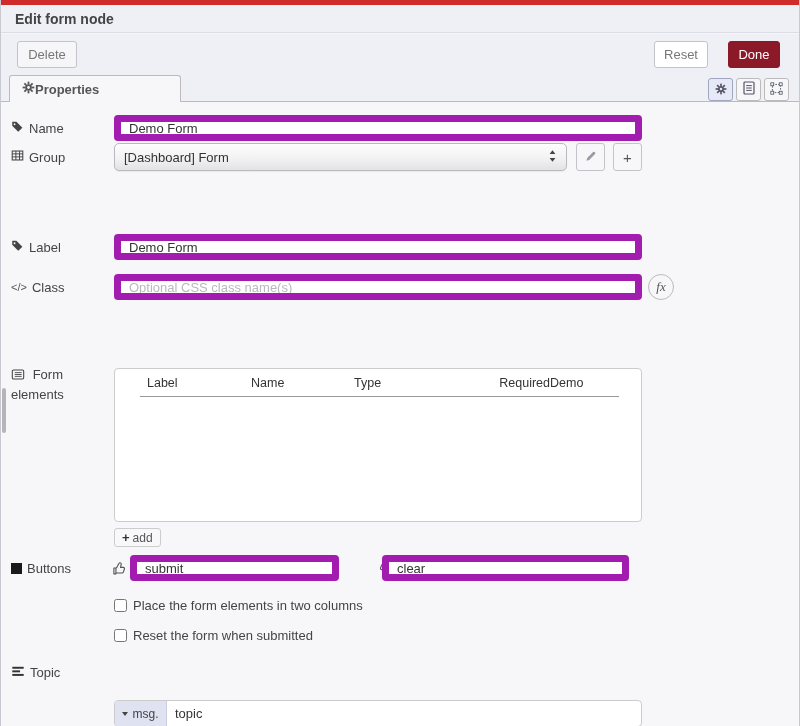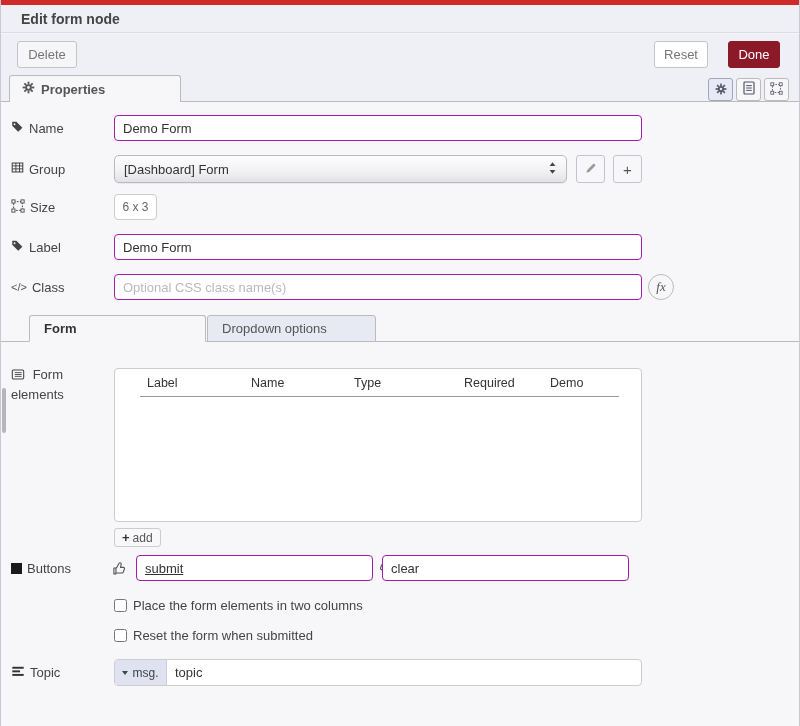--- a/index.html
+++ b/index.html
@@ -11,66 +11,66 @@
   #dialog {
     position:relative; width:800px; height:726px;
     background:#f7f7fa; overflow:hidden;
     border-left:1px solid #c9c9d2; border-right:1px solid #c9c9d2;
   }
   
   .top-red { position:absolute; top:0; left:0; right:0; height:5px; background:#d02b2b; }
   .title-bar {
     position:absolute; top:5px; left:0; right:0; height:28px;
     background:#eef0f5; border-bottom:1px solid #dcdce4;
-    display:flex; align-items:center; padding-left:20px;
+    display:flex; align-items:center; padding-left:14px;
     font-size:14px; font-weight:bold; color:#444;
   }
   .toolbar { position:absolute; top:34px; left:0; right:0; height:41px; background:#eef0f5; }
   .btn {
     position:absolute; top:7px; height:27px; border:1px solid #c3c3cb; border-radius:3px;
     background:#fff; color:#777; font-size:13px; font-family:inherit;
     display:flex; align-items:center; justify-content:center; cursor:pointer;
   }
   .btn-delete { left:16px; width:60px; background:#f6f6f9; }
   .btn-cancel { right:91px; width:54px; }
   .btn-done   { right:19px; width:52px; background:#8c1928; border-color:#8c1928; color:#fff; }
   
   .tabbar {
     position:absolute; top:75px; left:0; right:0; height:27px;
     background:#eef0f5; border-bottom:1px solid #bbbbbb;
   }
   .tab-properties {
     position:absolute; left:8px; bottom:-1px; width:172px; height:27px;
     background:#f7f7fa; border:1px solid #bbbbbb; border-bottom:none;
-    border-radius:3px 3px 0 0; display:flex; align-items:center; gap:6px;
+    border-radius:3px 3px 0 0; display:flex; align-items:center; gap:0;
     padding-left:12px; font-size:13px; font-weight:bold; color:#555; cursor:pointer;
   }
   .tab-iconbtn {
     position:absolute; top:3px; width:25px; height:23px; border:1px solid #bbbbbb;
     border-radius:3px; background:#f7f7fa; display:flex; align-items:center; justify-content:center;
     cursor:pointer;
   }
   .tab-iconbtn.active { background:#e7e9f7; border-color:#9fa6c0; }
   .ib-gear { right:66px; }
   .ib-doc  { right:38px; }
   .ib-obj  { right:10px; }
   
   .row { position:absolute; left:0; right:0; }
   .field-label {
     position:absolute; left:10px; top:0; height:100%;
     display:flex; align-items:center; gap:5px; font-size:13px; color:#444;
   }
   .txt-input {
-    position:absolute; height:26px; border:1px solid #a21caf; border-radius:4px;
+    position:absolute; height:26px; border:7px solid #a21caf; border-radius:4px;
     background:#fff; font-size:13px; font-family:inherit; color:#333; padding:0 8px;
     outline:none;
   }
   .txt-input::placeholder { color:#b9b9bf; }
   .row-name   { top:115px; height:26px; }
-  .row-group  { top:155px; height:28px; }
+  .row-group  { top:143px; height:28px; }
   .row-size   { top:194px; height:26px; }
   .row-label  { top:234px; height:26px; }
   .row-class  { top:274px; height:26px; }
   .full-input { left:113px; width:528px; }
   
   .select-box {
     position:absolute; left:113px; width:453px; height:28px;
     border:1px solid #b9b9bf; border-radius:5px;
     background:linear-gradient(180deg,#fdfdfd 0%,#f1f1f3 60%,#e2e2e6 100%);
     display:flex; align-items:center; justify-content:space-between;
@@ -120,48 +120,48 @@
     position:absolute; left:113px; top:368px; width:528px; height:154px;
     background:#fff; border:1px solid #ccc; border-radius:4px;
   }
   .fe-head {
     display:flex; margin:0 22px 0 25px; padding:7px 0 6px 7px;
     border-bottom:1px solid #999; font-size:12.5px; color:#333;
   }
   .fe-col-0 { width:104px; }
   .fe-col-1 { width:103px; }
   .fe-col-2 { width:110px; }
-  .fe-col-3 { width:86px; }
+  .fe-col-3 { width:86px;text-align:right; }
   .fe-col-4 { flex:1; }
   .fe-body { height:110px; }
   .add-btn {
     position:absolute; left:113px; top:528px; height:19px; padding:0 7px;
     border:1px solid #ccc; border-radius:3px; background:#f8f8fa;
     font-size:12px; color:#555; display:flex; align-items:center; gap:3px; cursor:pointer;
   }
   .add-btn .plus { font-weight:bold; font-size:13px; color:#333; }
   
   .row-buttons { top:555px; height:26px; }
   .buttons-square { width:11px; height:11px; background:#1a1a1a; display:inline-block; }
   .thumb { position:absolute; top:6px; }
   .thumb-up   { left:111px; }
   .thumb-down { left:377px; }
-  .input-submit { left:135px; width:237px;text-decoration:underline; }
+  .input-submit { left:129px; width:209px;text-decoration:underline; }
   .input-clear  { left:381px; width:247px; }
   .cb-row { position:absolute; left:113px; height:16px; display:flex; align-items:center; gap:6px;
     font-size:13px; color:#444; }
   .cb-row input { width:13px; height:13px; cursor:pointer; }
   .cb-two   { top:597px; }
   .cb-reset { top:627px; }
   
   .row-topic { top:659px; height:27px; }
   .typed-input {
     position:absolute; left:113px; width:528px; height:27px;
     border:1px solid #ccc; border-radius:4px; background:#fff;
-    display:flex; align-items:stretch; overflow:hidden;
+    display:flex; align-items:stretch; overflow:hidden;margin-top:41px;
   }
   .typed-prefix {
     width:52px; background:#dfe3f1; border-right:1px solid #c9cdde;
     display:flex; align-items:center; justify-content:center; gap:4px;
     font-size:12px; color:#444; cursor:pointer;
   }
   .caret-down {
     width:0; height:0; border-left:3.5px solid transparent;
     border-right:3.5px solid transparent; border-top:4.5px solid #444;
   }
@@ -295,35 +295,20 @@
         <svg width="13" height="13" viewBox="0 0 16 16">
           <path d="M3 13.2l1-3.4 7.2-7.2a1.3 1.3 0 0 1 1.8 0l.6.6a1.3 1.3 0 0 1 0 1.8L6.4 12.2 3 13.2z" fill="#9a9aa2"></path>
         </svg>
       </span>
     </button>
     <button class="sq-btn btn-add-group">
       <span>+</span>
     </button>
   </div>
 
-  <div class="row row-size">
-    <div class="field-label">
-      <span class="ico">
-        <svg width="14" height="14" viewBox="0 0 16 16">
-          <rect x="3" y="3" width="10" height="10" fill="none" stroke="#444" stroke-width="1.1" stroke-dasharray="2,1.6"></rect>
-          <rect x="1" y="1" width="3.6" height="3.6" fill="#f7f7fa" stroke="#444" stroke-width="1"></rect>
-          <rect x="11.4" y="1" width="3.6" height="3.6" fill="#f7f7fa" stroke="#444" stroke-width="1"></rect>
-          <rect x="1" y="11.4" width="3.6" height="3.6" fill="#f7f7fa" stroke="#444" stroke-width="1"></rect>
-          <rect x="11.4" y="11.4" width="3.6" height="3.6" fill="#f7f7fa" stroke="#444" stroke-width="1"></rect>
-        </svg>
-      </span>
-      <span>Size</span>
-    </div>
-    <button class="size-btn">6 x 3</button>
-  </div>
 
   <div class="row row-label">
     <div class="field-label">
       <span class="ico">
         <svg width="13" height="13" viewBox="0 0 16 16">
           <path d="M1.5 2.5v4.6l7.4 7.4 5.1-5.1-7.4-7.4H1.5z" fill="#444"></path>
           <circle cx="4.4" cy="5.2" r="1.15" fill="#f7f7fa"></circle>
         </svg>
       </span>
       <span>Label</span>
@@ -333,24 +318,20 @@
 
   <div class="row row-class">
     <div class="field-label">
       <span class="ico" style="font-size:11px;color:#555;">&lt;/&gt;</span>
       <span>Class</span>
     </div>
     <input class="txt-input full-input" type="text" placeholder="Optional CSS class name(s)" style="">
     <button class="fx-btn">fx</button>
   </div>
 
-  <div class="inner-tabbar">
-    <div class="itab itab-form">Form</div>
-    <div class="itab itab-dropdown">Dropdown options</div>
-  </div>
 
   <div class="fe-label">
     <span class="ico">
       <svg width="14" height="13" viewBox="0 0 16 16">
         <rect x="1" y="2.5" width="14" height="11" rx="1.5" fill="none" stroke="#444" stroke-width="1.3"></rect>
         <line x1="4" y1="5.7" x2="12.5" y2="5.7" stroke="#444" stroke-width="1.1"></line>
         <line x1="4" y1="8" x2="12.5" y2="8" stroke="#444" stroke-width="1.1"></line>
         <line x1="4" y1="10.3" x2="12.5" y2="10.3" stroke="#444" stroke-width="1.1"></line>
       </svg>
     </span><span>Form elements</span>

